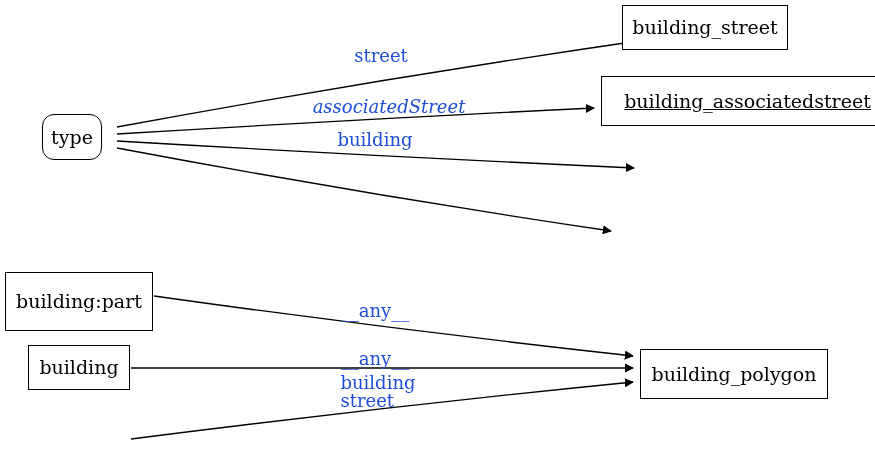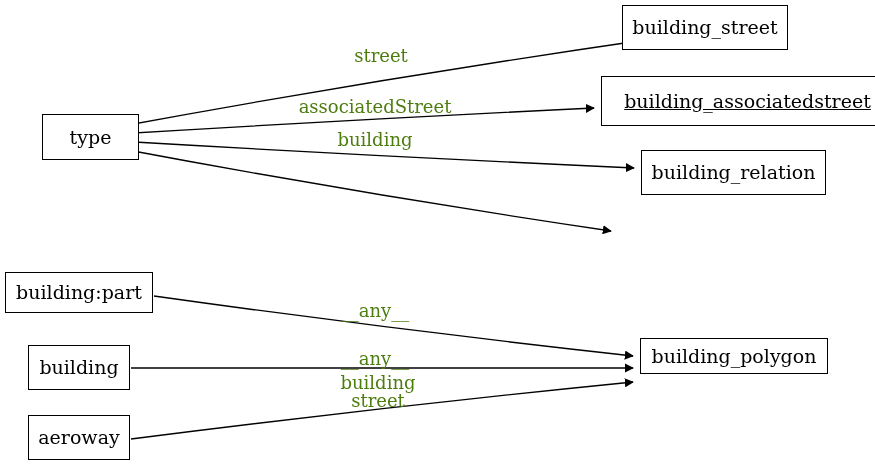--- a/index.html
+++ b/index.html
@@ -35,23 +35,22 @@
     align-items: center;
     justify-content: center;
     font-size: 19px;
     color: #000000;
     line-height: 1;
     white-space: nowrap;
   }
   .edge-label {
     position: absolute;
     font-size: 18px;
-    color: #4d7c0f;
+    color: #1d4ed8;
     white-space: nowrap;
-    text-align: center;
     line-height: 1;
     transform: translate(-50%, -50%);
   }
 </style>
 </head>
 <body>
 
 <div id="graph">
 
   <svg id="edges" viewBox="0 0 875 469" xmlns="http://www.w3.org/2000/svg">
@@ -64,47 +63,41 @@
         <path d="M 117 127 Q 381 78.28 645 40" marker-end="url(#arrow)"></path>
         <path d="M 117 134 Q 355.5 119.44 594 108" marker-end="url(#arrow)"></path>
         <path d="M 117 141 Q 375.5 156.12 634 168" marker-end="url(#arrow)"></path>
         <path d="M 117 148 Q 364 194.48 611 231" marker-end="url(#arrow)"></path>
         <path d="M 154 296 Q 393.5 329.6 633 356" marker-end="url(#arrow)"></path>
         <path d="M 131 368 Q 382 368 633 368" marker-end="url(#arrow)"></path>
         <path d="M 131 439 Q 382 407.08 633 382" marker-end="url(#arrow)"></path>
       </g>
   </svg>
 
-  <div class="node" style="left: 42px; top: 114px; width: 97px; height: 46px;">
+  <div class="node" style="left: 42px; top: 114px; width: 60px; height: 46px; border-radius: 12px;">
     <span>type</span>
   </div>
   <div class="node" style="left: 622px; top: 5px; width: 166px; height: 45px;">
     <span>building_street</span>
   </div>
   <div class="node" style="left: 601px; top: 76px; width: 293px; height: 50px; text-decoration: underline;">
     <span>building_associatedstreet</span>
   </div>
-  <div class="node" style="left: 641px; top: 150px; width: 185px; height: 45px;">
-    <span>building_relation</span>
-  </div>
-  <div class="node" style="left: 5px; top: 272px; width: 148px; height: 41px;">
+  <div class="node" style="left: 5px; top: 272px; width: 148px; height: 59px;">
     <span>building:part</span>
   </div>
   <div class="node" style="left: 28px; top: 345px; width: 102px; height: 45px;">
     <span>building</span>
   </div>
-  <div class="node" style="left: 28px; top: 415px; width: 102px; height: 45px;">
-    <span>aeroway</span>
-  </div>
-  <div class="node" style="left: 640px; top: 338px; width: 188px; height: 36px;">
+  <div class="node" style="left: 640px; top: 349px; width: 188px; height: 50px;">
     <span>building_polygon</span>
   </div>
 
   <div class="edge-label" style="left: 381px; top: 56px;">street</div>
-  <div class="edge-label" style="left: 375px; top: 107px;">associatedStreet</div>
+  <div class="edge-label" style="left: 389px; top: 107px; font-style: italic;">associatedStreet</div>
   <div class="edge-label" style="left: 375px; top: 140px;">building</div>
   <div class="edge-label" style="left: 375px; top: 311px;">__any__</div>
   <div class="edge-label" style="left: 375px; top: 359px;">__any__</div>
   <div class="edge-label" style="left: 378px; top: 392px;">
     <div>building</div>
     <div>street</div>
   </div>
 
 </div>
 

